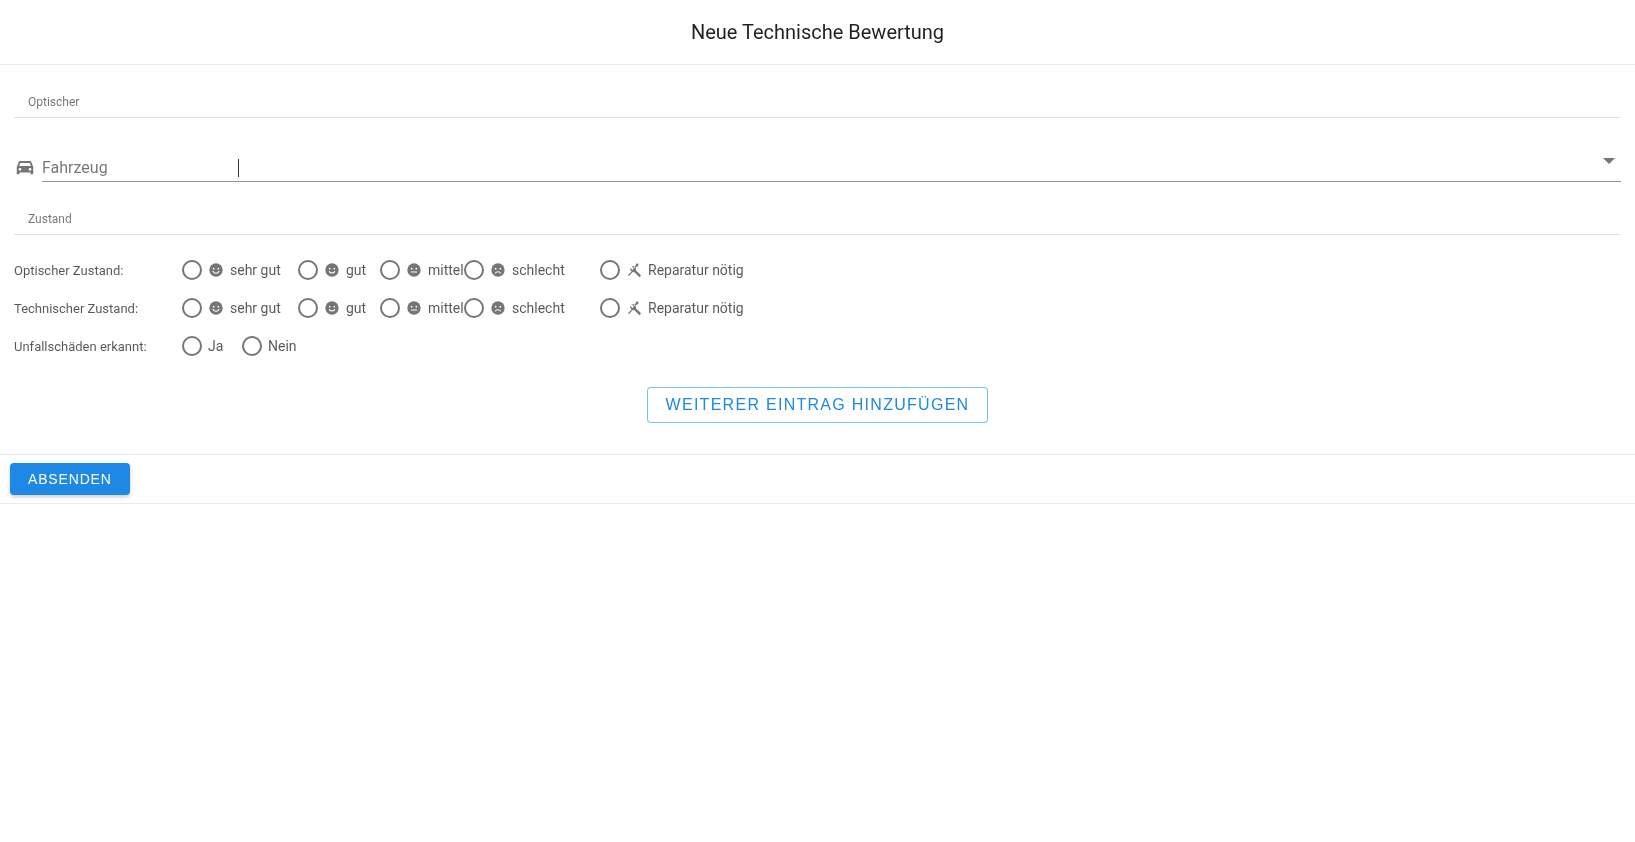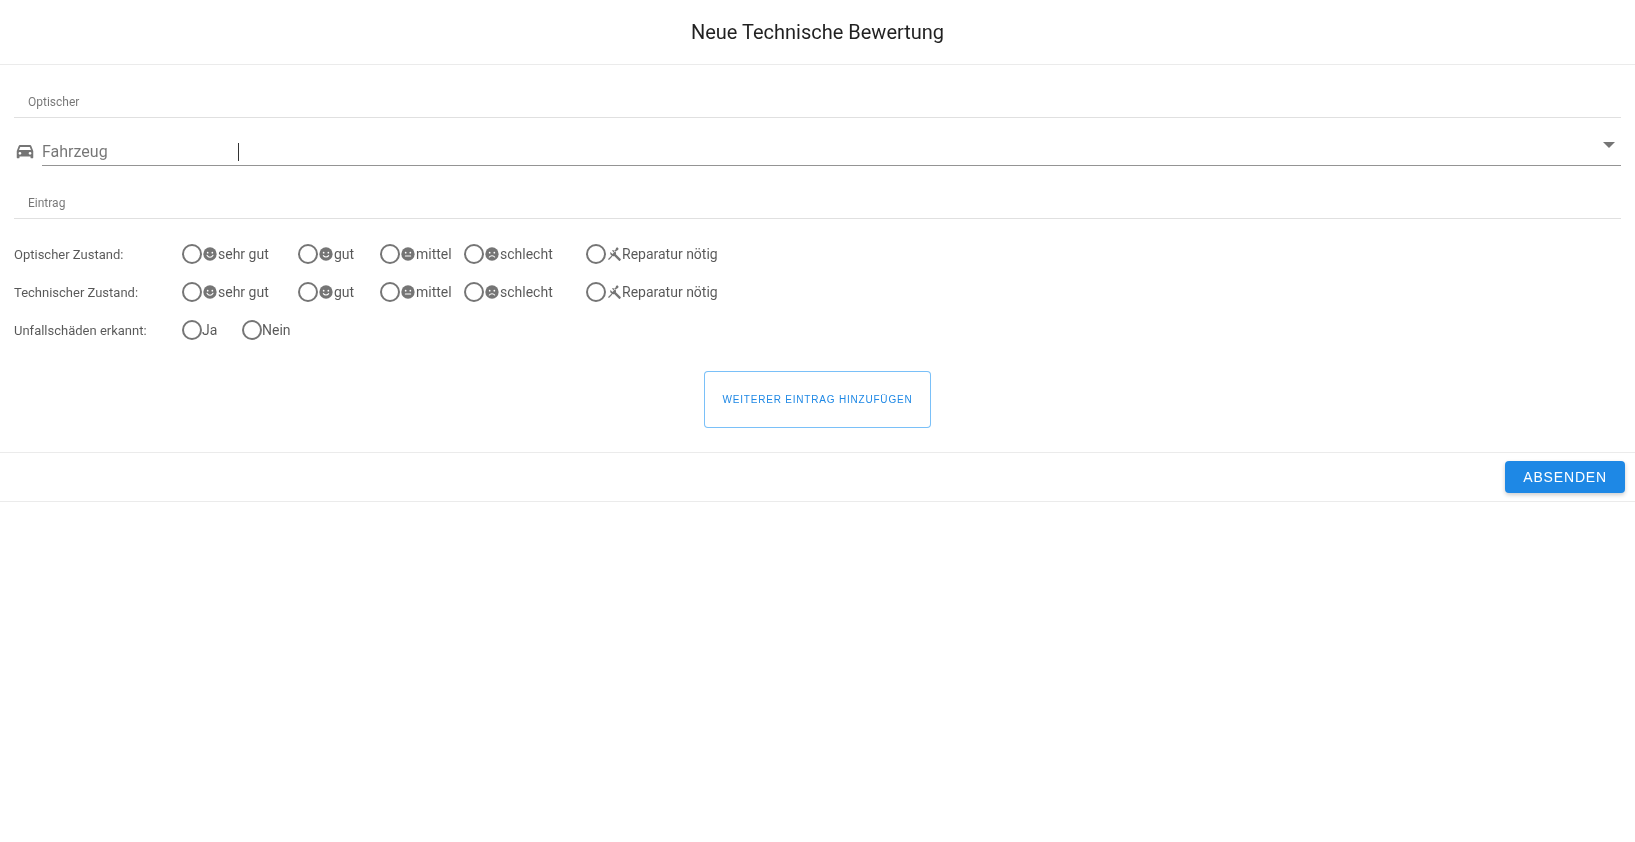--- a/index.html
+++ b/index.html
@@ -41,21 +41,21 @@
     padding-right: 10px;
     font-size: 12px;
     color: rgba(0,0,0,0.54);
     margin-left: 14px;
   }
 
   
   .field-row {
     display: flex;
     align-items: flex-end;
-    margin: 28px 0 0 0;
+    margin: 44px 0 0 0;
     padding: 0;
   }
   .field-icon {
     width: 22px;
     height: 22px;
     color: rgba(0,0,0,0.54);
     margin-right: 6px;
     position: relative;
     top: -4px;
     flex: 0 0 auto;
@@ -110,20 +110,21 @@
     font-size: 13px;
     color: rgba(0,0,0,0.66);
   }
   .radio-set {
     display: flex;
     gap: 0;
   }
   .radio-option {
     display: inline-flex;
     align-items: center;
+    gap: 6px;
     cursor: pointer;
     color: rgba(0,0,0,0.66);
   }
   .radio-option .radio-circle {
     width: 20px; height: 20px;
     border-radius: 50%;
     border: 2px solid rgba(0,0,0,0.54);
     display: inline-block;
     flex: 0 0 auto;
   }
@@ -131,52 +132,52 @@
     width: 16px; height: 16px;
     color: rgba(0,0,0,0.54);
     flex: 0 0 auto;
   }
   .radio-option .emoji svg { width:16px; height:16px; fill: currentColor; }
   .radio-option .opt-label { font-size: 14px; }
   
   .col-0 { width: 116px; } 
   .col-1 { width: 82px; }  
   .col-2 { width: 84px; }  
-  .col-3 { width: 122px; } 
+  .col-3 { width: 136px; } 
   .col-4 { width: auto; }  
   .yn-0 { width: 60px; }
   .yn-1 { width: auto; }
 
   
   .repairs-section { margin-top: 30px; }
   .add-wrap {
     display: flex;
     justify-content: center;
     padding: 22px 0 0 0;
   }
   .btn-outlined {
     border: 1px solid rgba(33,150,243,0.6);
     color: #1e88e5;
     background: #fff;
-    font-size: 10px;
+    font-size: 16px;
     letter-spacing: 0.08em;
     font-weight: 500;
-    padding: 22px 18px;
+    padding: 8px 18px;
     border-radius: 4px;
     cursor: pointer;
     text-transform: uppercase;
   }
 
   
   .footer {
-    margin-top: 24px;
+    margin-top: 31px;
     border-top: 1px solid rgba(0,0,0,0.08);
     border-bottom: 1px solid rgba(0,0,0,0.08);
     display: flex;
-    justify-content: flex-end;
+    justify-content: flex-start;
     padding: 8px 10px;
   }
   .btn-primary {
     background: #1e88e5;
     color: #fff;
     font-size: 14px;
     letter-spacing: 0.06em;
     font-weight: 500;
     padding: 8px 18px;
     border: none;
@@ -243,21 +244,21 @@
     </span>
     <div class="field-control">
       <span class="field-placeholder">Fahrzeug</span>
       <span class="text-cursor"></span>
       <input class="field-input-native" placeholder="Fahrzeug" style="">
       <span class="dropdown-arrow"></span>
     </div>
   </div>
 
   <div class="section">
-    <span class="section-label">Eintrag</span>
+    <span class="section-label">Zustand</span>
     <hr class="section-divider">
   </div>
 
   <div class="radio-block">
 
     <div class="radio-row">
       <div class="radio-row-label">Optischer Zustand:</div>
       <div class="radio-set">
         <label class="radio-option col-0">
           <span class="radio-circle"></span>

